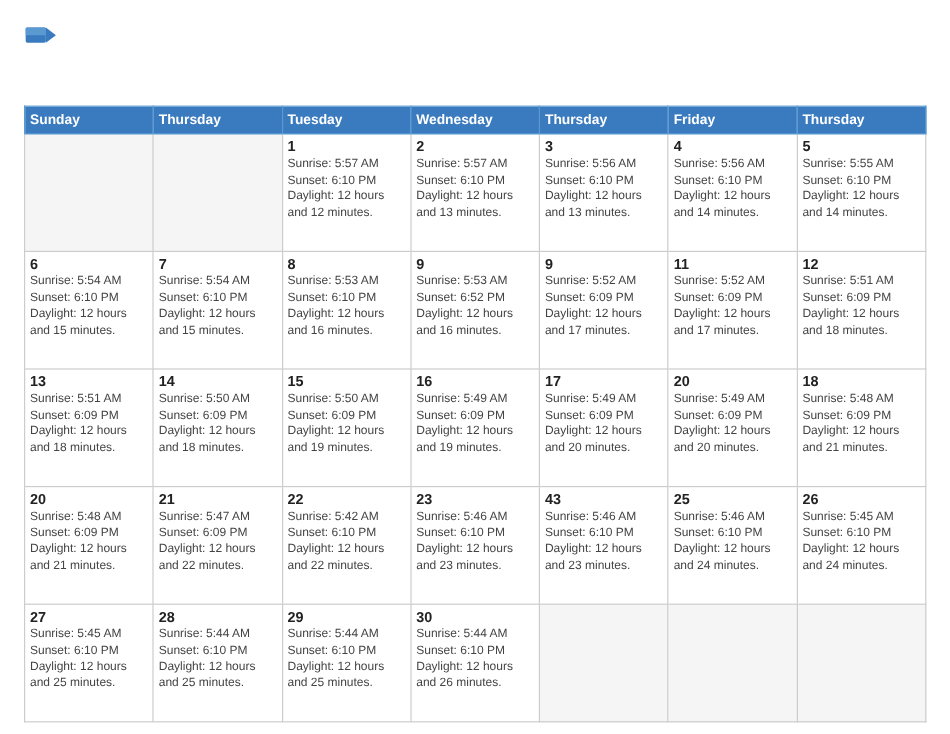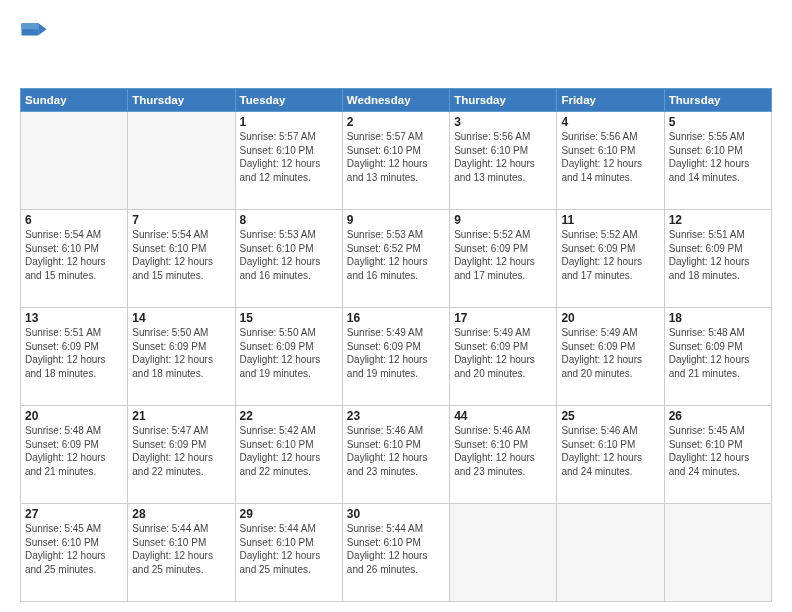--- a/index.html
+++ b/index.html
@@ -273,21 +273,21 @@
 Sunset: 6:10 PM
 Daylight: 12 hours and 22 minutes.</div>
           </td>
           <td>
             <span class="day-num">23</span>
             <div class="day-info">Sunrise: 5:46 AM
 Sunset: 6:10 PM
 Daylight: 12 hours and 23 minutes.</div>
           </td>
           <td>
-            <span class="day-num">44</span>
+            <span class="day-num">43</span>
             <div class="day-info">Sunrise: 5:46 AM
 Sunset: 6:10 PM
 Daylight: 12 hours and 23 minutes.</div>
           </td>
           <td>
             <span class="day-num">25</span>
             <div class="day-info">Sunrise: 5:46 AM
 Sunset: 6:10 PM
 Daylight: 12 hours and 24 minutes.</div>
           </td>

